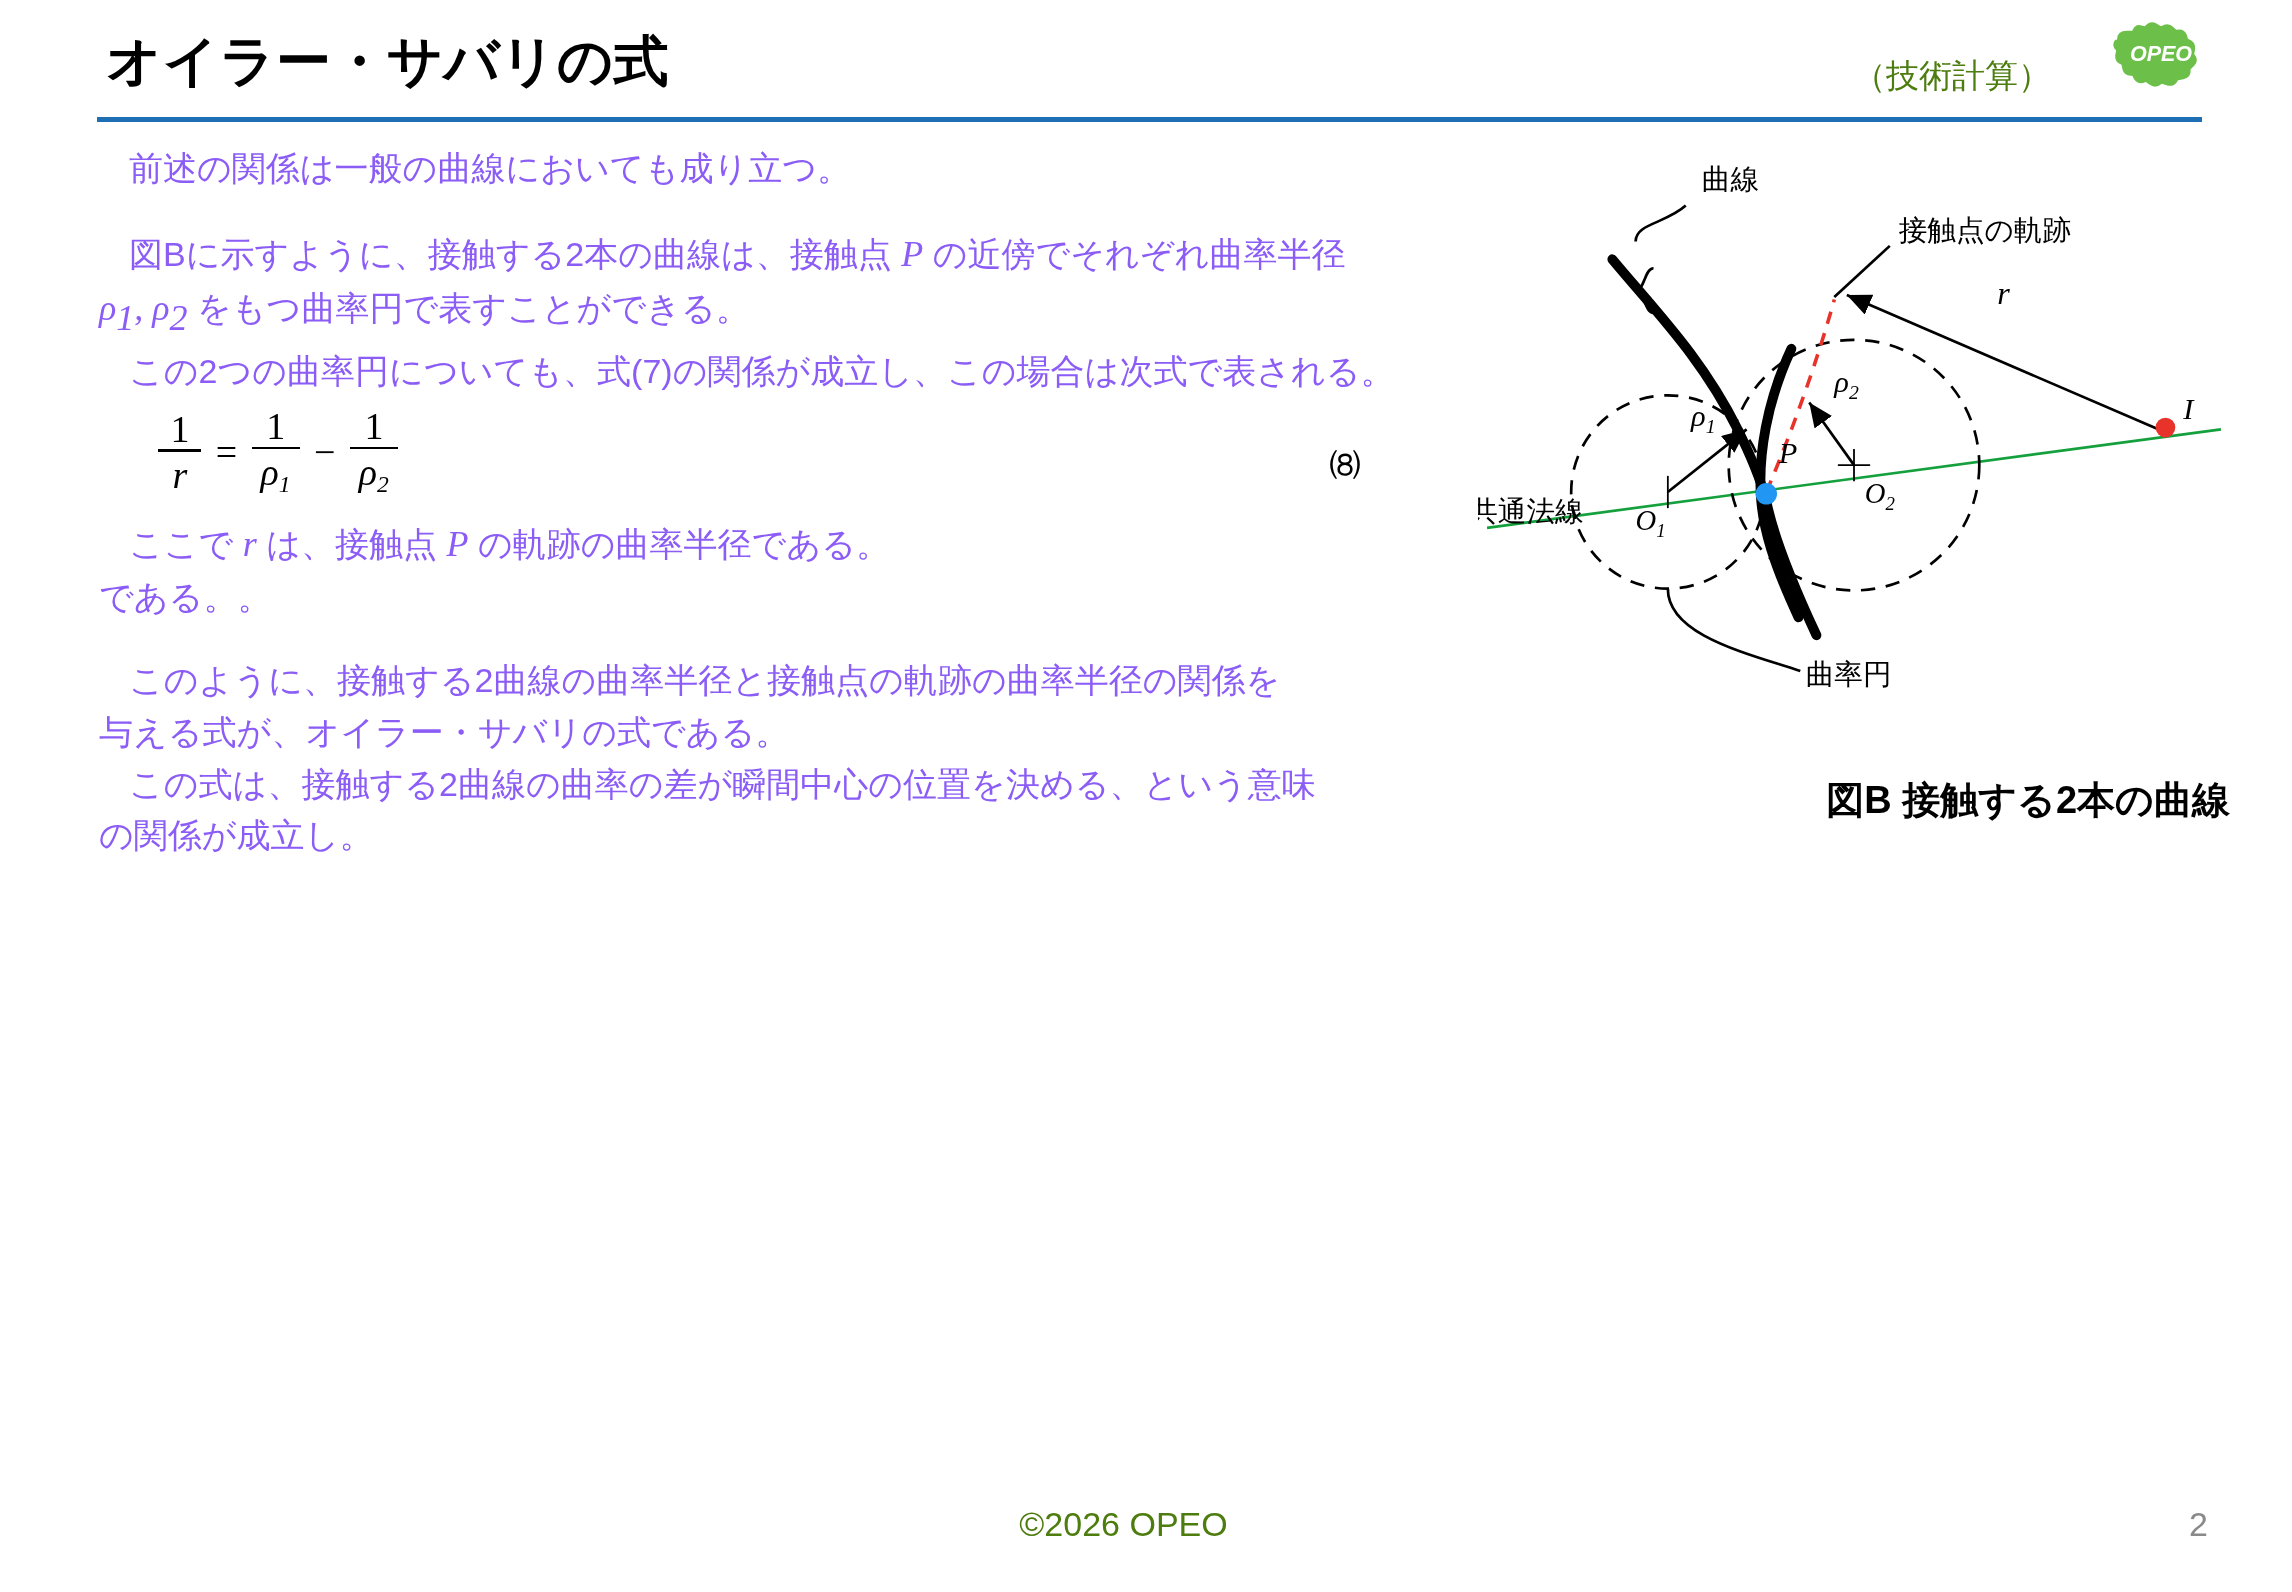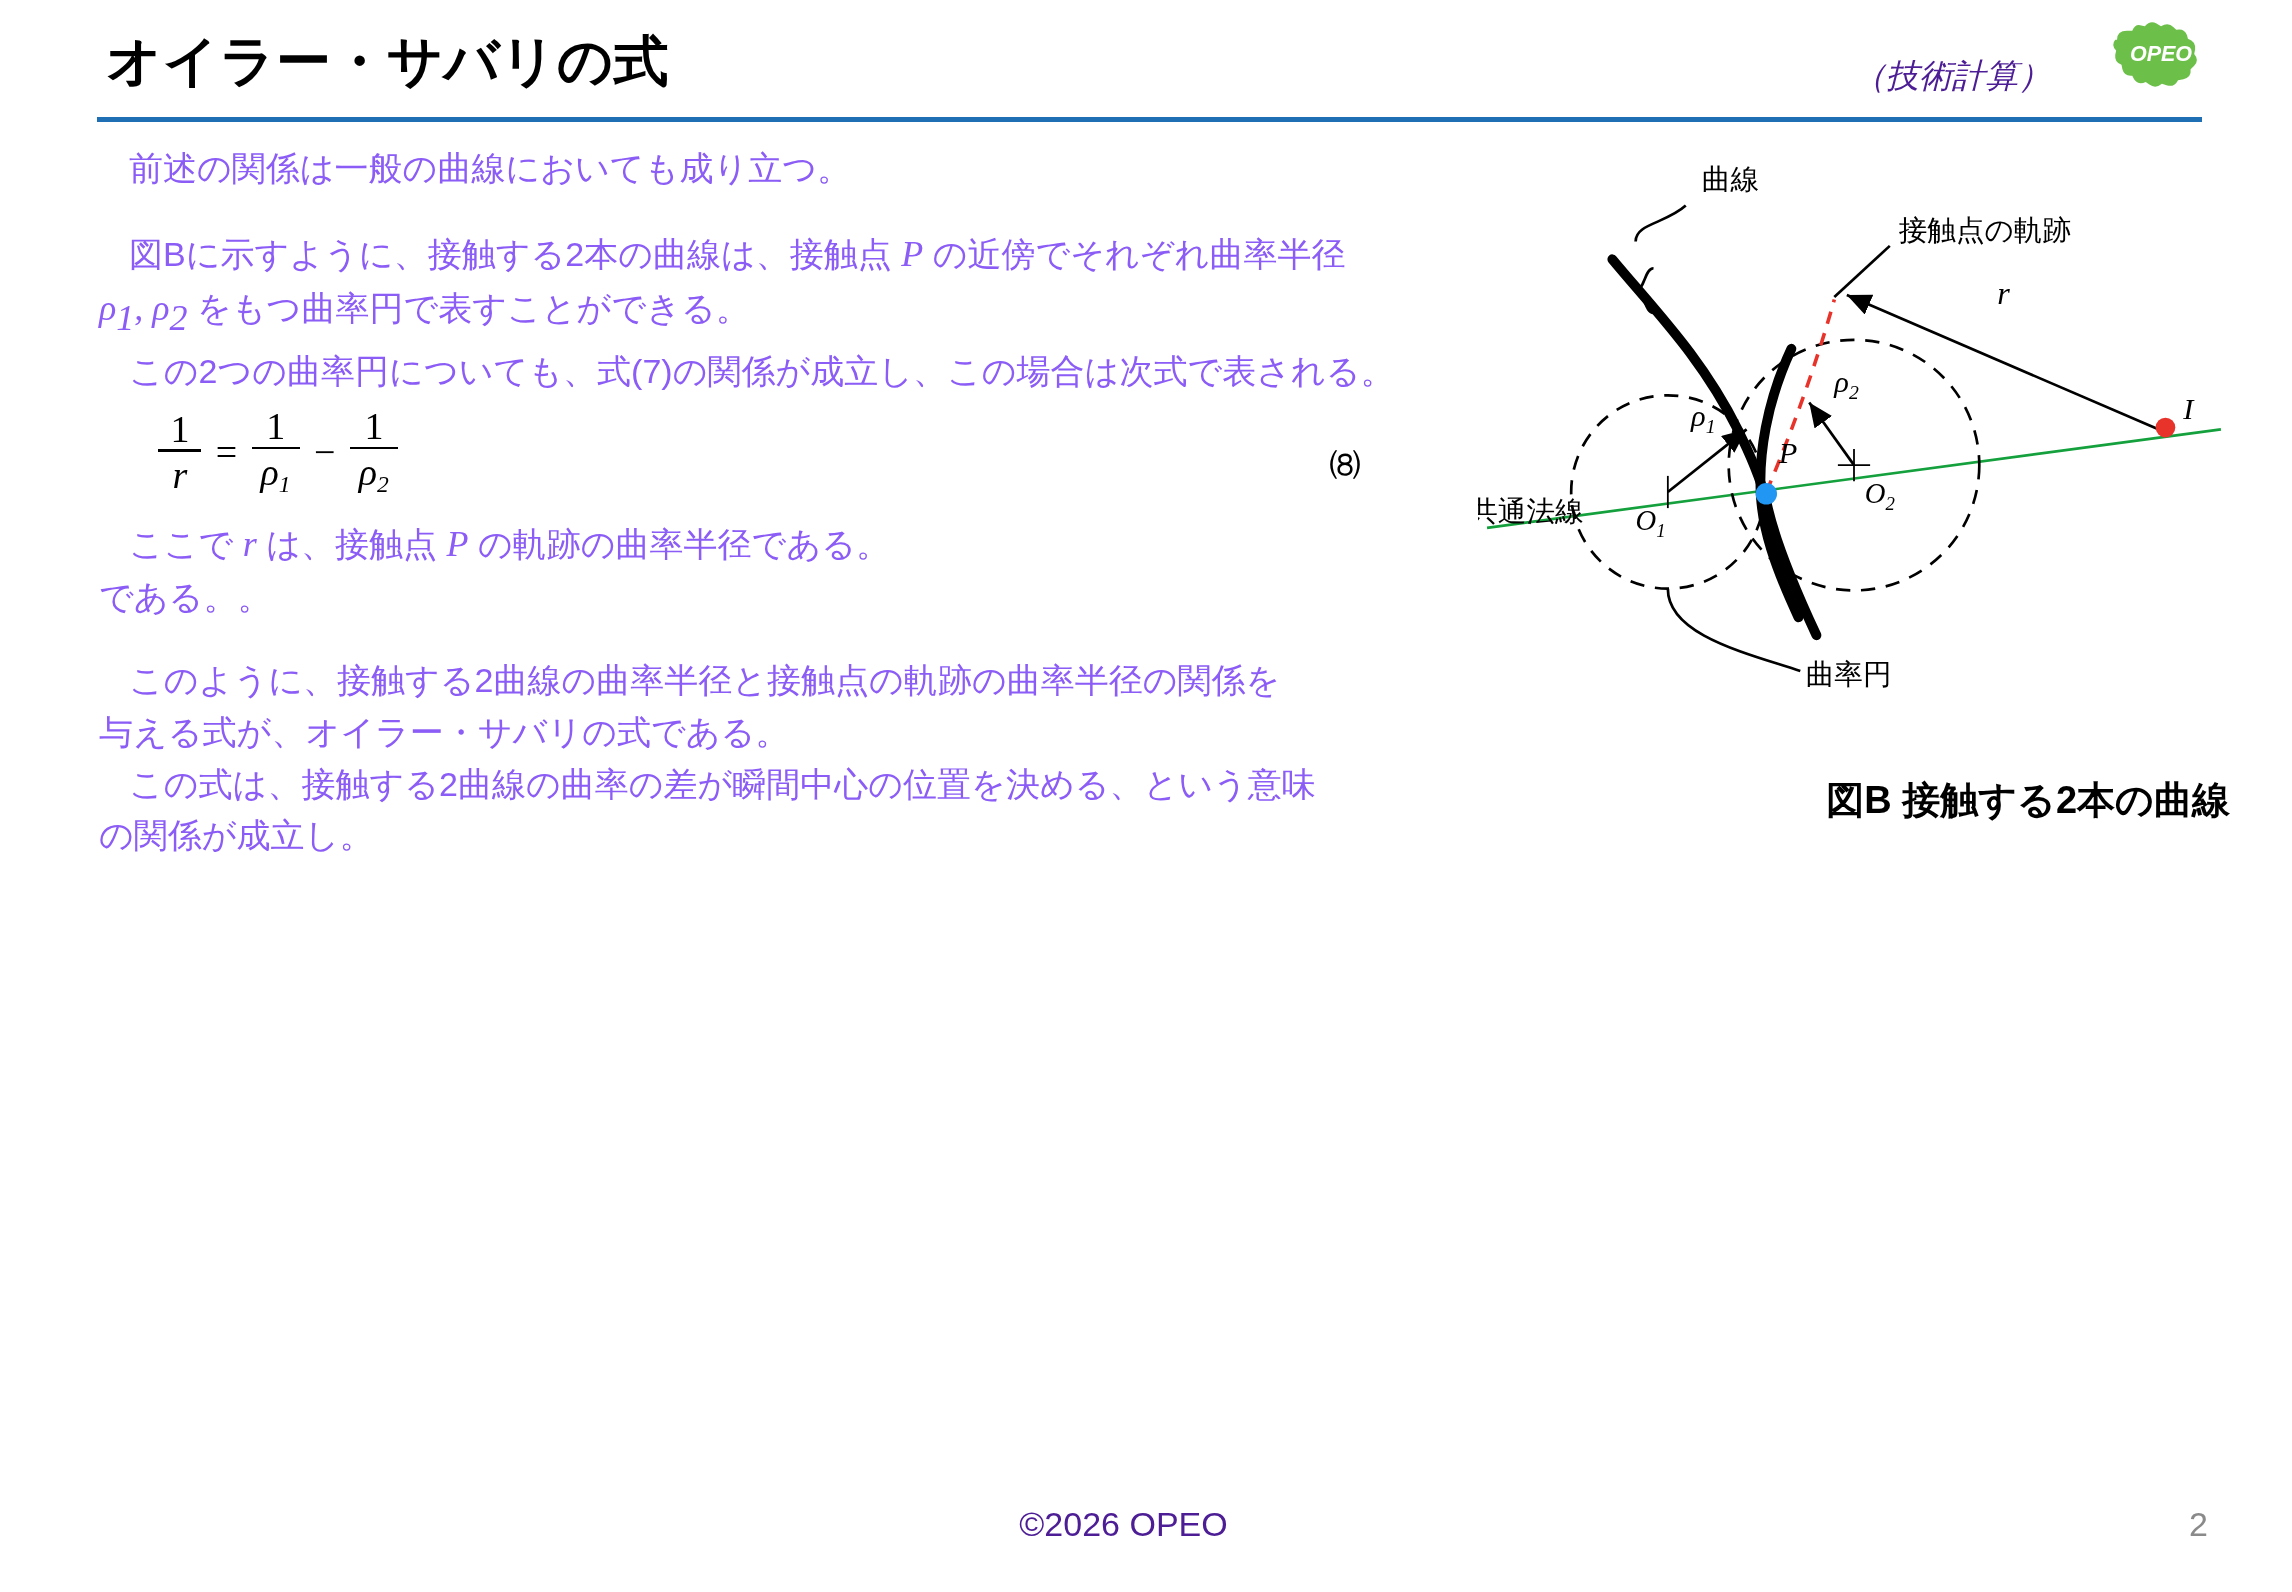--- a/index.html
+++ b/index.html
@@ -36,23 +36,22 @@
     letter-spacing: 0.4px;
     color: #000000;
     white-space: nowrap;
     font-family: Liberation Mono, monospace;
   }
   .subtitle {
     position: absolute;
     right: 242px;
     top: 54px;
     font-size: 33px;
-    color: #4c1d95;
+    color: #4d7c0f;
     white-space: nowrap;
-    font-style: italic;
   }
   .header-rule {
     position: absolute;
     left: 97px;
     top: 117px;
     width: 2105px;
     height: 4.5px;
     background: #1f6fb5;
   }
   
@@ -160,21 +159,21 @@
   }
 
   
   .footer-copy {
     position: absolute;
     left: 0;
     top: 1505px;
     width: 2247px;
     text-align: center;
     font-size: 34px;
-    color: #4c1d95;
+    color: #4d7c0f;
   }
   .page-number {
     position: absolute;
     right: 85px;
     top: 1505px;
     font-size: 34px;
     color: #8a8a8a;
   }
 </style>
 </head>

